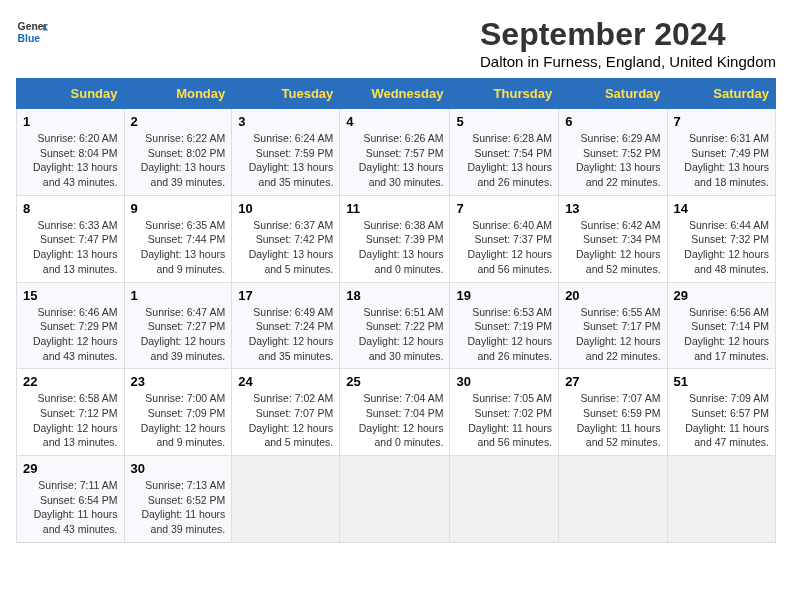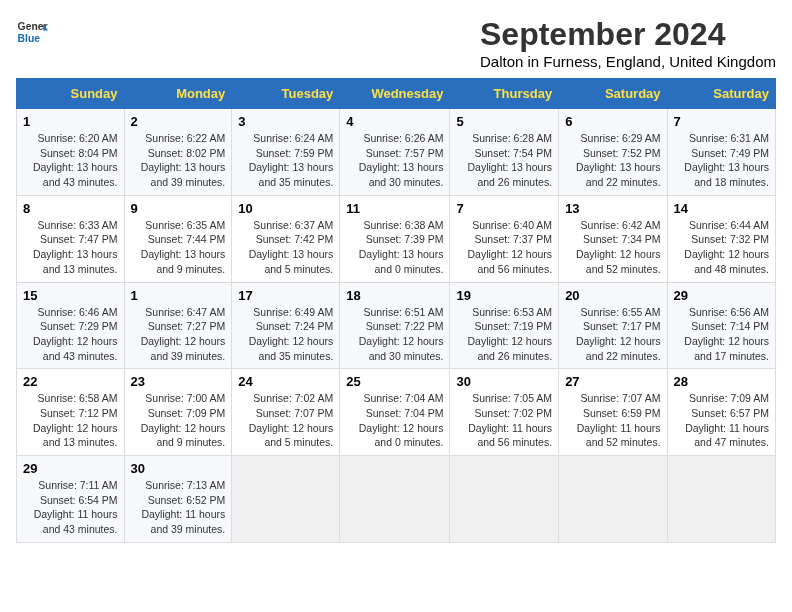--- a/index.html
+++ b/index.html
@@ -220,21 +220,21 @@
         </td>
         <td>
           <span class="day-num">30</span>
           <div class="day-info">Sunrise: 7:05 AM<br>Sunset: 7:02 PM<br>Daylight: 11 hours and 56 minutes.</div>
         </td>
         <td>
           <span class="day-num">27</span>
           <div class="day-info">Sunrise: 7:07 AM<br>Sunset: 6:59 PM<br>Daylight: 11 hours and 52 minutes.</div>
         </td>
         <td>
-          <span class="day-num">28</span>
+          <span class="day-num">51</span>
           <div class="day-info">Sunrise: 7:09 AM<br>Sunset: 6:57 PM<br>Daylight: 11 hours and 47 minutes.</div>
         </td>
       </tr>
       <tr>
         <td>
           <span class="day-num">29</span>
           <div class="day-info">Sunrise: 7:11 AM<br>Sunset: 6:54 PM<br>Daylight: 11 hours and 43 minutes.</div>
         </td>
         <td>
           <span class="day-num">30</span>

